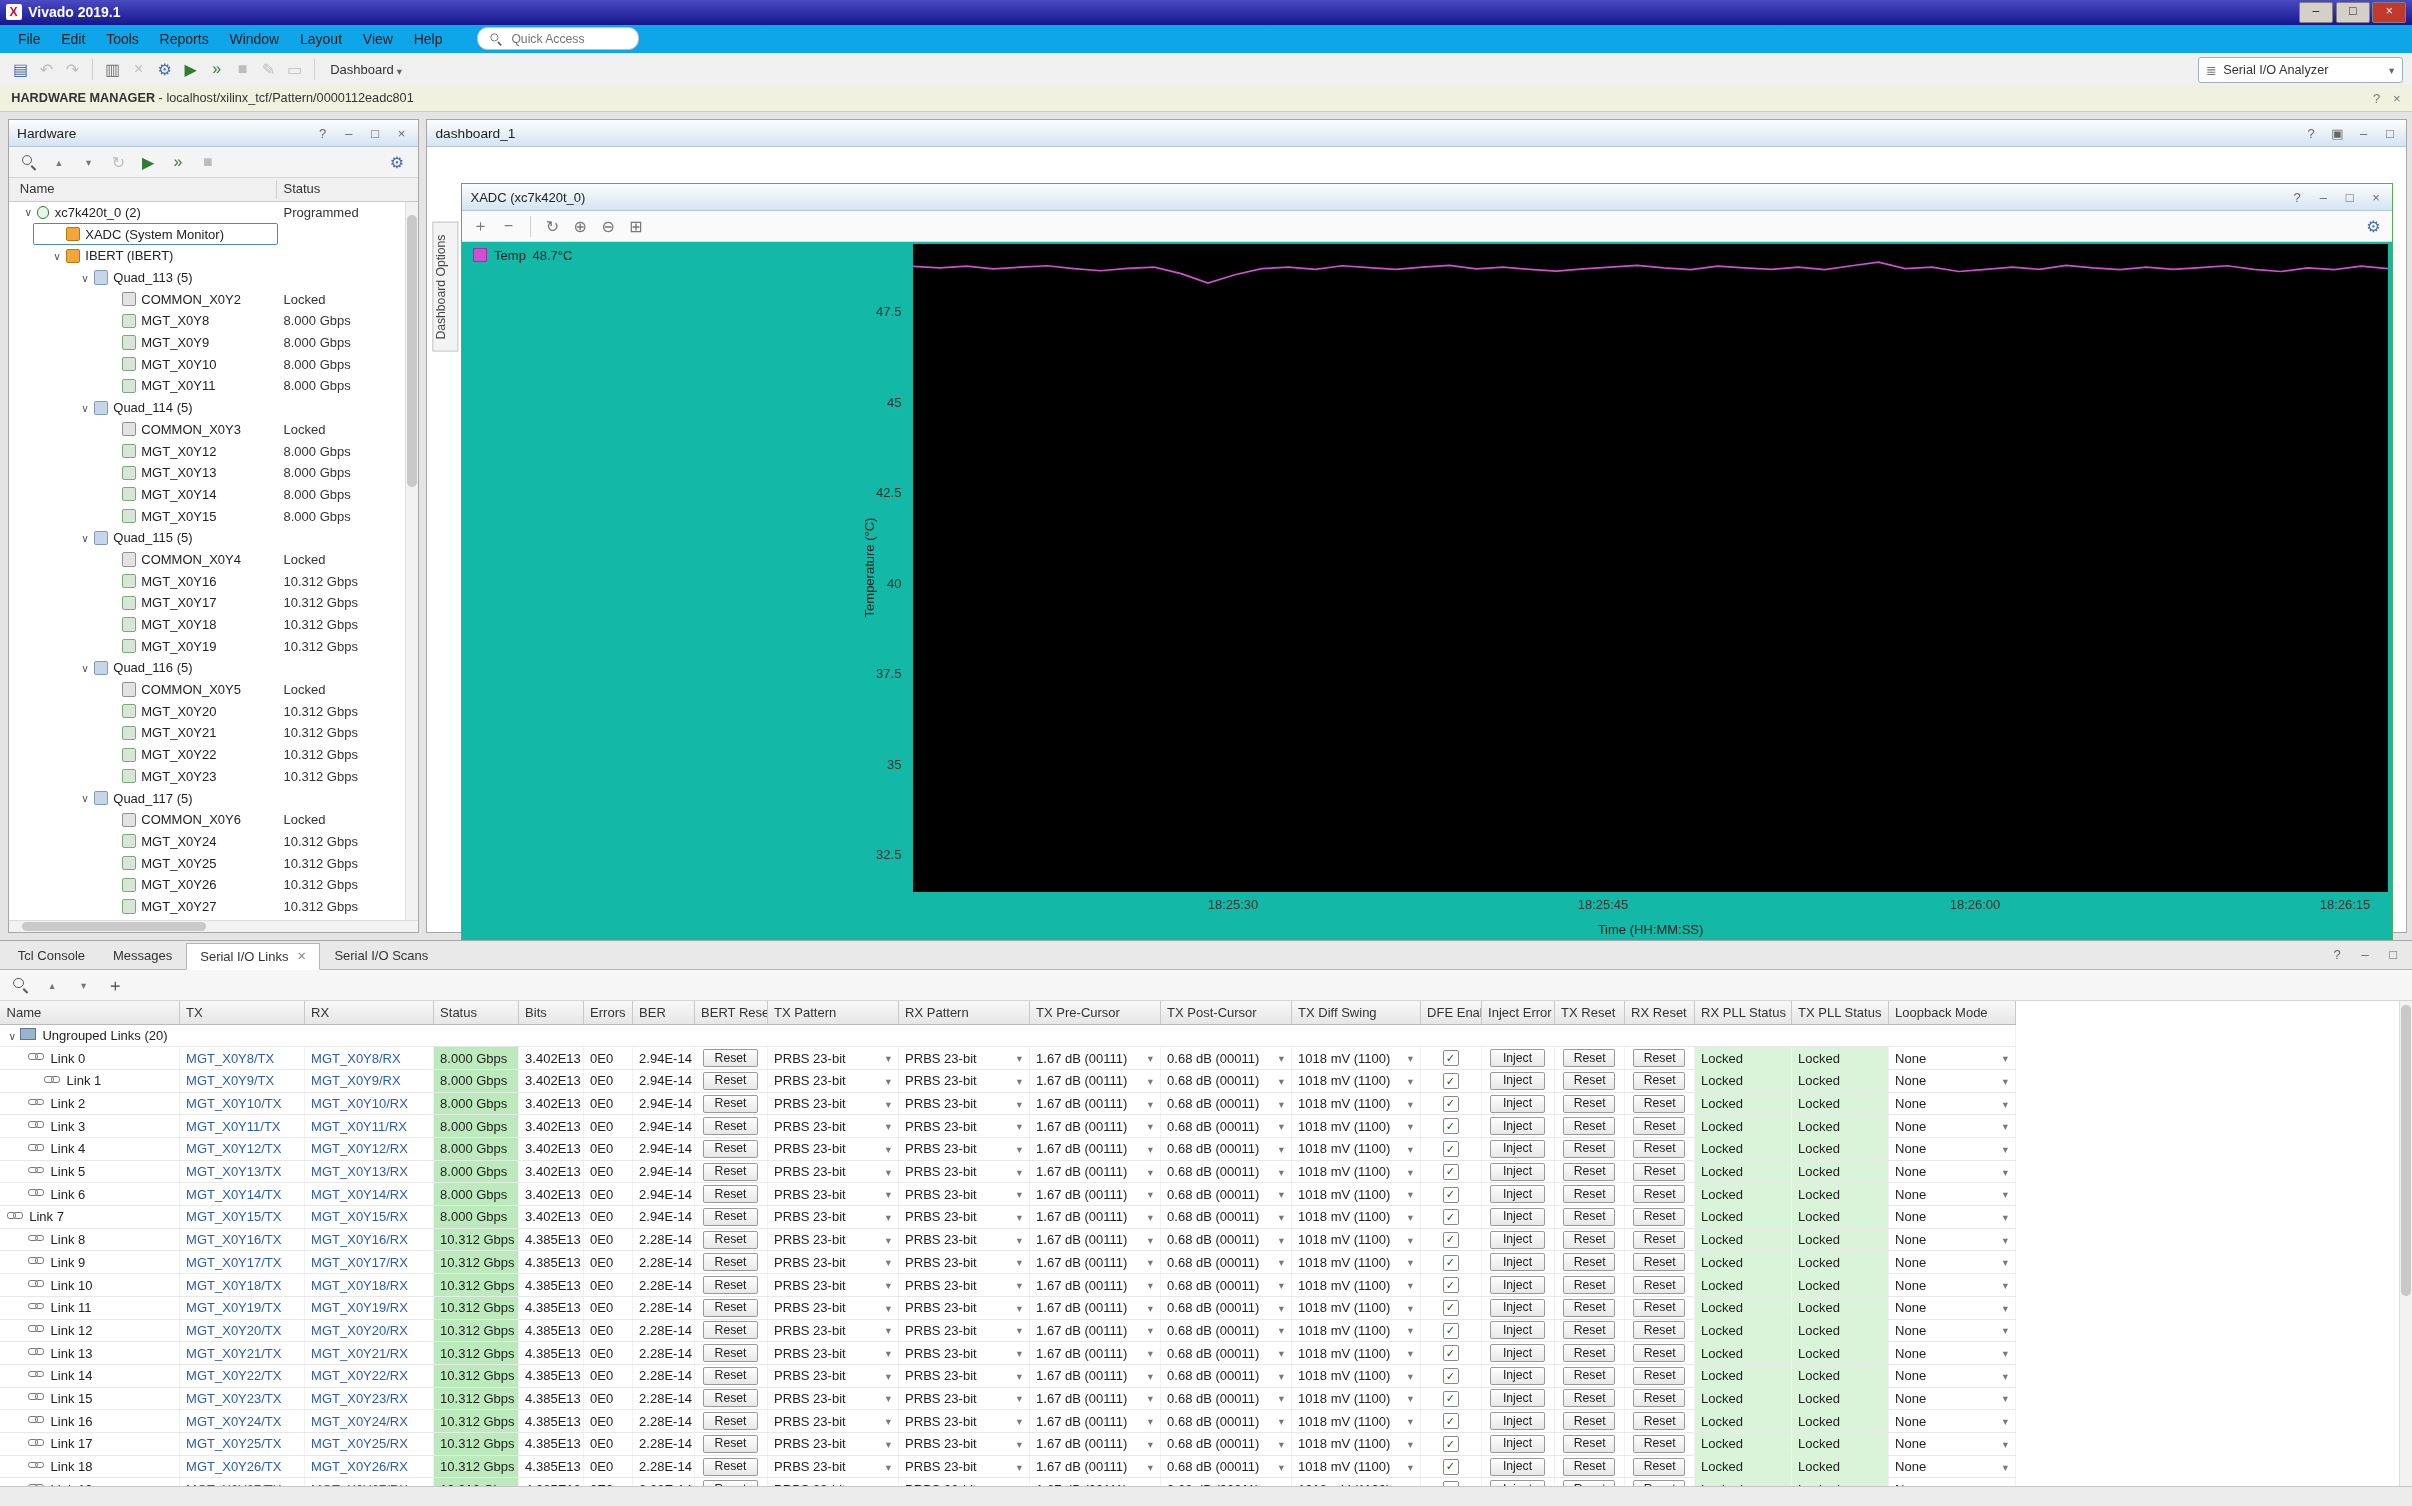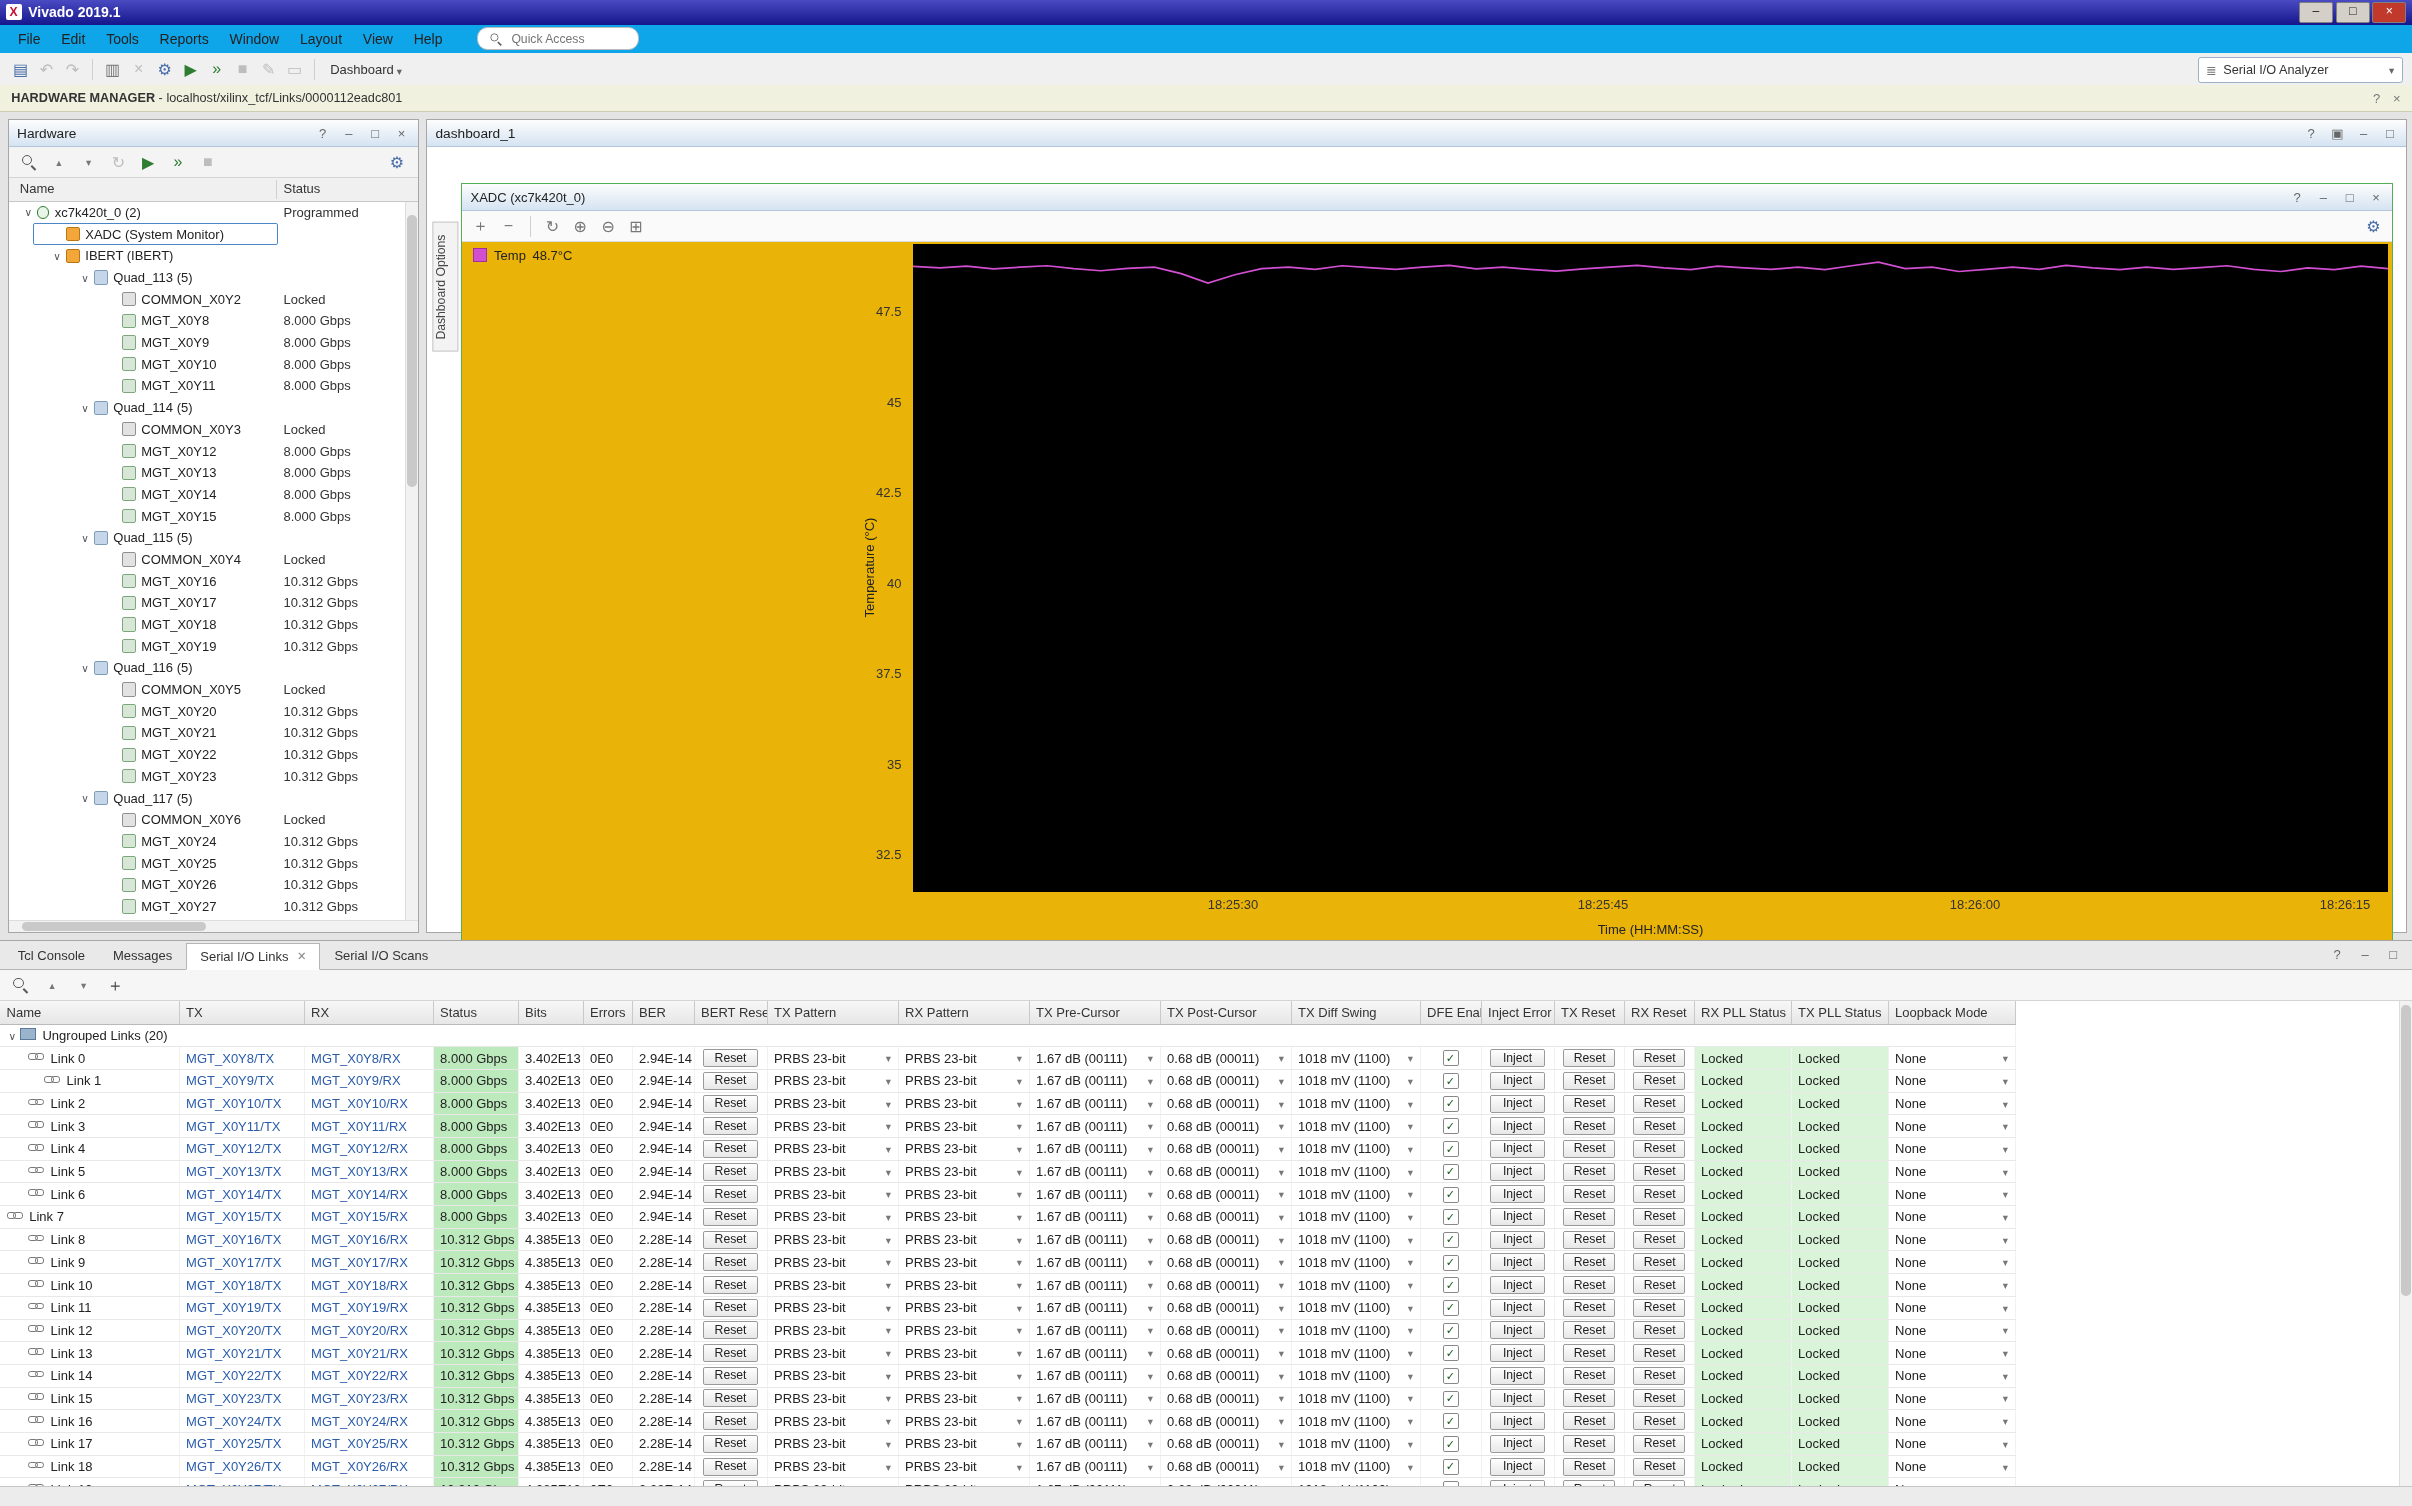--- a/index.html
+++ b/index.html
@@ -68,21 +68,21 @@
   .vthumb{position:absolute;left:0.9px;right:0.9px;top:13px;height:38%;background:#c9c9c9;border-radius:4.7px}
   .hscroll{height:11.3px;flex:none;background:#f2f2f2;border-top:0.9px solid #ddd;position:relative}
   .hthumb{position:absolute;top:0.9px;bottom:0.9px;left:13px;width:45%;background:#c9c9c9;border-radius:4.7px}
 
   
   .dashbody{flex:1;position:relative;background:#fff}
   .dash-options{position:absolute;left:4.7px;top:75px;width:22.6px;padding:11.3px 0.9px;background:#f3f3f3;border:0.9px solid #c4c4c4;writing-mode:vertical-rl;transform:rotate(180deg);font-size:12.2px;color:#444;text-align:center}
   .xadc{position:absolute;left:34px;top:36px;width:1930px;height:759px;border:1.9px solid #55b055;background:#fff;display:flex;flex-direction:column}
   .xadc .ptitle{font-size:13px}
   .chart-tools{height:30px;flex:none;border-bottom:0.9px solid #ddd;display:flex;align-items:center;gap:1.9px;padding:0 5.6px;background:#fafafa}
-  .cbody{flex:1;position:relative;background:#eab308}
+  .cbody{flex:1;position:relative;background:#14b8a6}
   .legend{position:absolute;left:11.3px;top:5.6px;display:flex;align-items:center;gap:6.6px;font-size:13px;color:#222}
   .lchip{width:12.2px;height:12.2px;border:0.9px solid #a030a0}
   .plot{position:absolute;left:451px;top:1.9px;width:1475px;height:648px;background:#000}
   .plot svg{width:100%;height:100%;display:block}
   .yticks{position:absolute;left:358px;top:1.9px;width:87px;height:648px}
   .ytick{position:absolute;right:5.6px;font-size:13px;color:#333}
   .ylab{position:absolute;left:313px;top:318px;width:188px;text-align:center;font-size:13px;color:#222;transform:rotate(-90deg)}
   .xticks{position:absolute;left:451px;top:655px;width:1475px;height:19px}
   .xtick{position:absolute;transform:translateX(-50%);font-size:13px;color:#333;white-space:nowrap}
   .xlab{position:absolute;left:451px;top:680px;width:1475px;text-align:center;font-size:13px;color:#222}
@@ -171,21 +171,21 @@
     <span class="analyzer">
       <span style="color:#777">≣</span>
       <span class="grow">Serial I/O Analyzer</span>
       <span class="carrsm">▾</span>
     </span>
   </div>
 
   <div class="hwbar">
     <b>HARDWARE MANAGER</b>
       <span style="white-space:pre"> - </span>
-      <span>localhost/xilinx_tcf/Links/0000112eadc801</span>
+      <span>localhost/xilinx_tcf/Pattern/0000112eadc801</span>
     <span class="right">
       <span>?</span>
       <span>×</span>
     </span>
   </div>
 
   <div class="panel" style="left:7.5px;top:119px;width:409px;height:812px">
     <div class="ptitle">
       <span>Hardware</span>
       <span class="pctrls">

